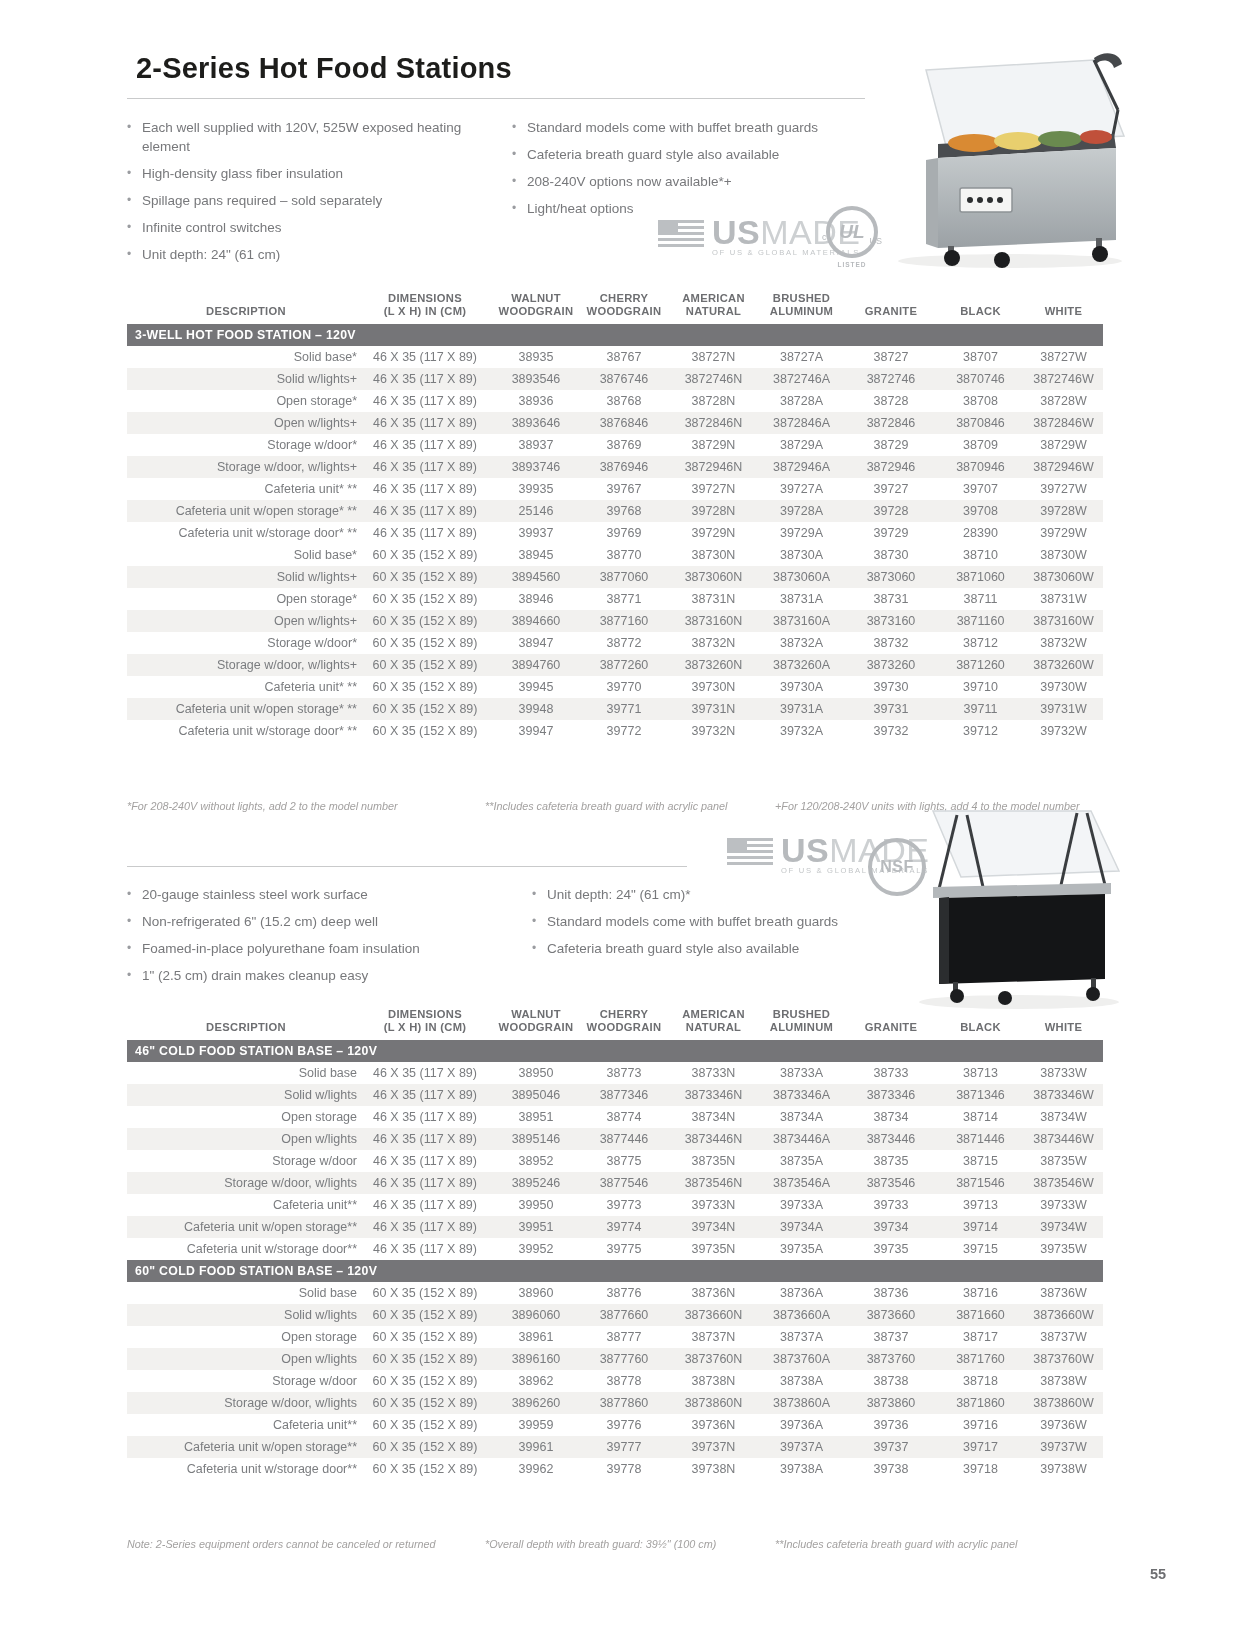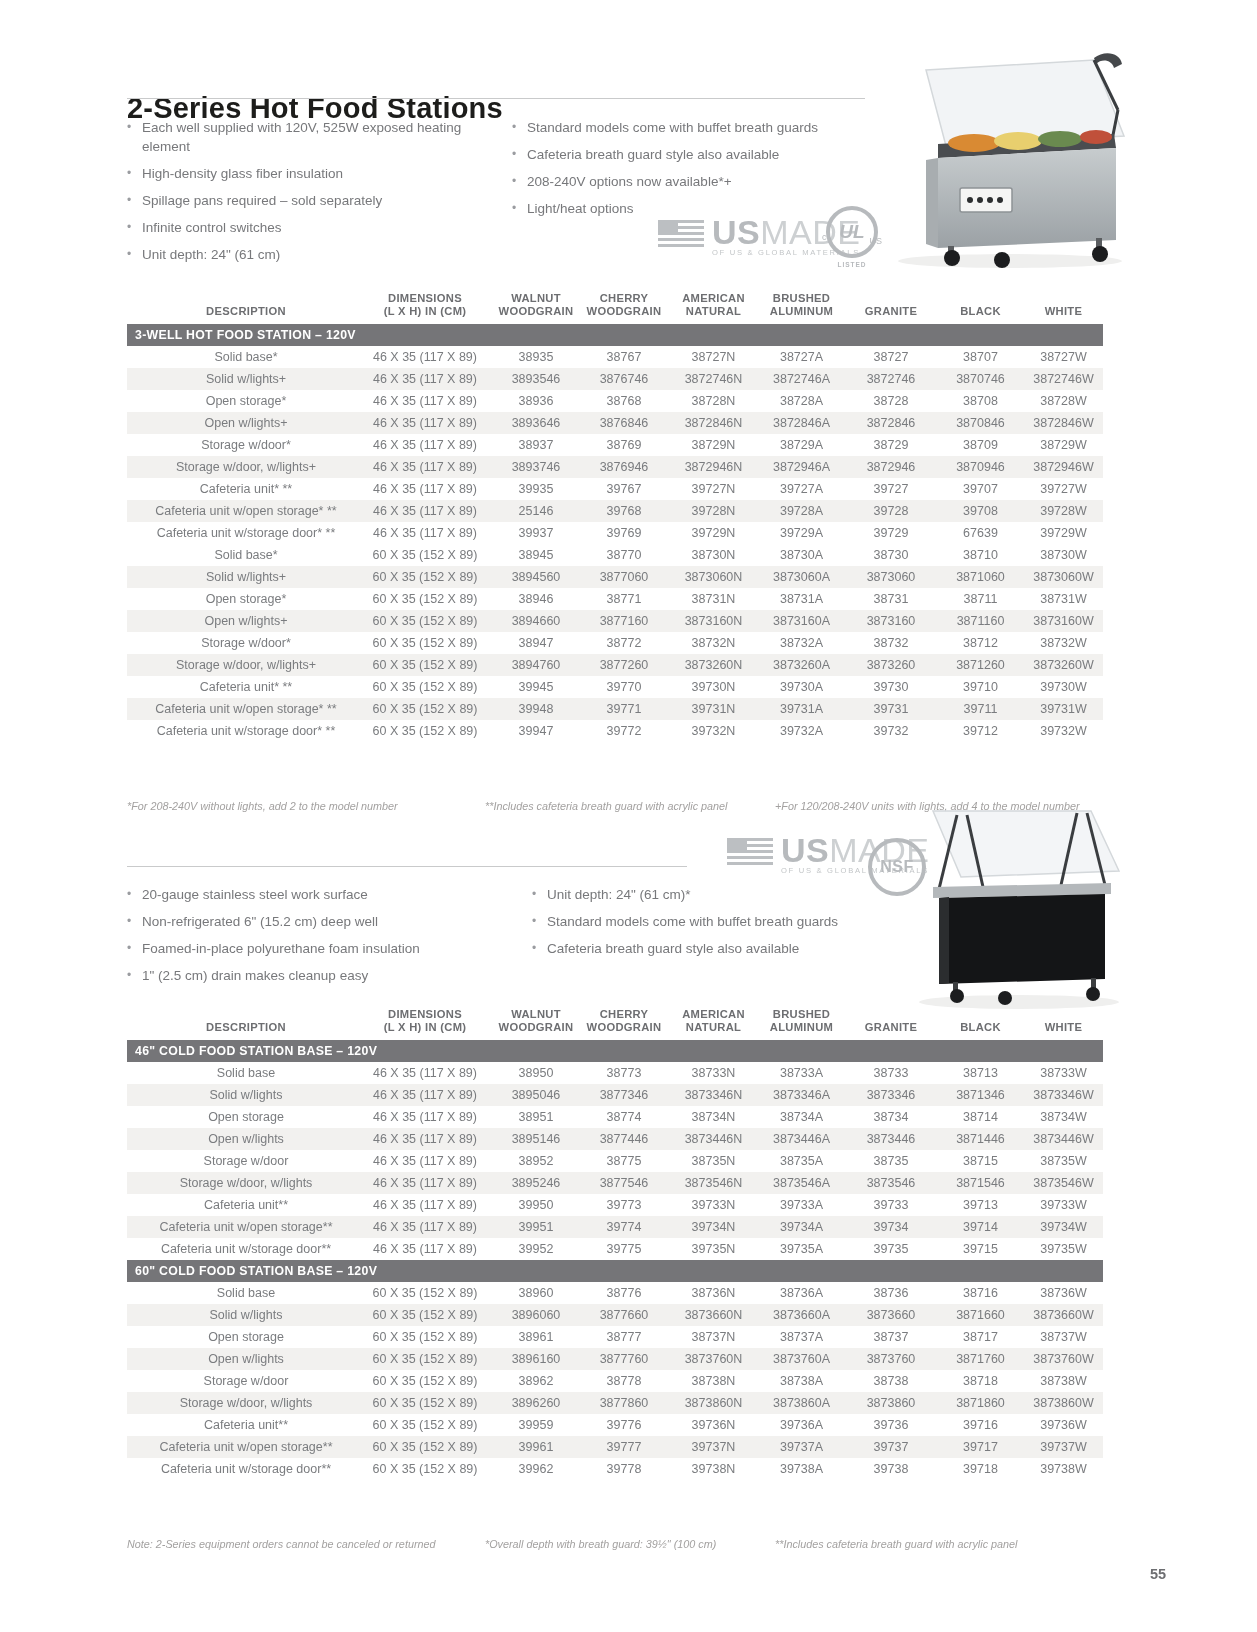--- a/index.html
+++ b/index.html
@@ -15,21 +15,21 @@
   .bullet .dot{width:15px;flex:none;color:#9a9ca0;font-size:12px;}
 
   table{border-collapse:collapse;table-layout:fixed;position:absolute;}
   th,td{overflow:hidden;white-space:nowrap;}
   thead td{font-size:11.2px;font-weight:bold;color:#6d6e71;vertical-align:bottom;
            padding:0 0 6px 0;text-align:center;line-height:13px;letter-spacing:.3px;}
   thead td.desc{text-align:center;padding-left:8px;}
   .section-row td{background:#757578;color:#ffffff;font-weight:bold;font-size:12.3px;
                   padding:4px 0 4px 8px;text-align:left;letter-spacing:.3px;margin-left:36px;}
   .data-row td{font-size:12.5px;color:#7a7c7f;text-align:center;padding:4px 0;height:14px;}
-  .data-row td.desc{text-align:center;padding-left:8px;}
+  .data-row td.desc{text-align:right;padding-left:8px;}
   .data-row.alt td{background:#f2f1ef;}
 
   .notes{position:absolute;font-size:10.8px;font-style:italic;color:#a3a1a0;height:16px;width:976px;}
   .notes span{position:absolute;white-space:nowrap;top:0;}
   .notes span:nth-child(1){left:0;}
   .notes span:nth-child(2){left:358px;}
   .notes span:nth-child(3){left:648px;}
 
   .usmade{position:absolute;display:flex;align-items:flex-start;gap:8px;}
   .flag{width:46px;height:30px;position:relative;flex:none;
@@ -53,21 +53,21 @@
             font-weight:bold;font-size:16px;letter-spacing:.5px;}
 
   .photo{position:absolute;}
   .pagenum{position:absolute;font-size:14.5px;font-weight:bold;color:#6d6e71;}
 </style>
 </head>
 <body>
 
 <div class="page">
 
-  <div class="title" style="left:127px;top:52px;margin-top:40px;">2-Series  Hot Food Stations</div>
+  <div class="title" style="left:136px;top:52px;">2-Series  Hot Food Stations</div>
   <div class="rule" style="left:127px;top:98px;width:738px;"></div>
 
   <div class="bullets" style="left:127px;top:118px;">
     <div class="bcol" style="width:360px;">
         <div class="bullet">
           <span class="dot">•</span>
           <span>Each well supplied with 120V, 525W exposed heating element</span>
         </div>
         <div class="bullet">
           <span class="dot">•</span>
@@ -293,21 +293,21 @@
           <td>39728W</td>
         </tr>
         <tr class="data-row">
           <td class="desc">Cafeteria unit w/storage door* **</td>
           <td>46 X 35 (117 X 89)</td>
           <td>39937</td>
           <td>39769</td>
           <td>39729N</td>
           <td>39729A</td>
           <td>39729</td>
-          <td>67639</td>
+          <td>28390</td>
           <td>39729W</td>
         </tr>
         <tr class="data-row">
           <td class="desc">Solid base*</td>
           <td>60 X 35 (152 X 89)</td>
           <td>38945</td>
           <td>38770</td>
           <td>38730N</td>
           <td>38730A</td>
           <td>38730</td>

